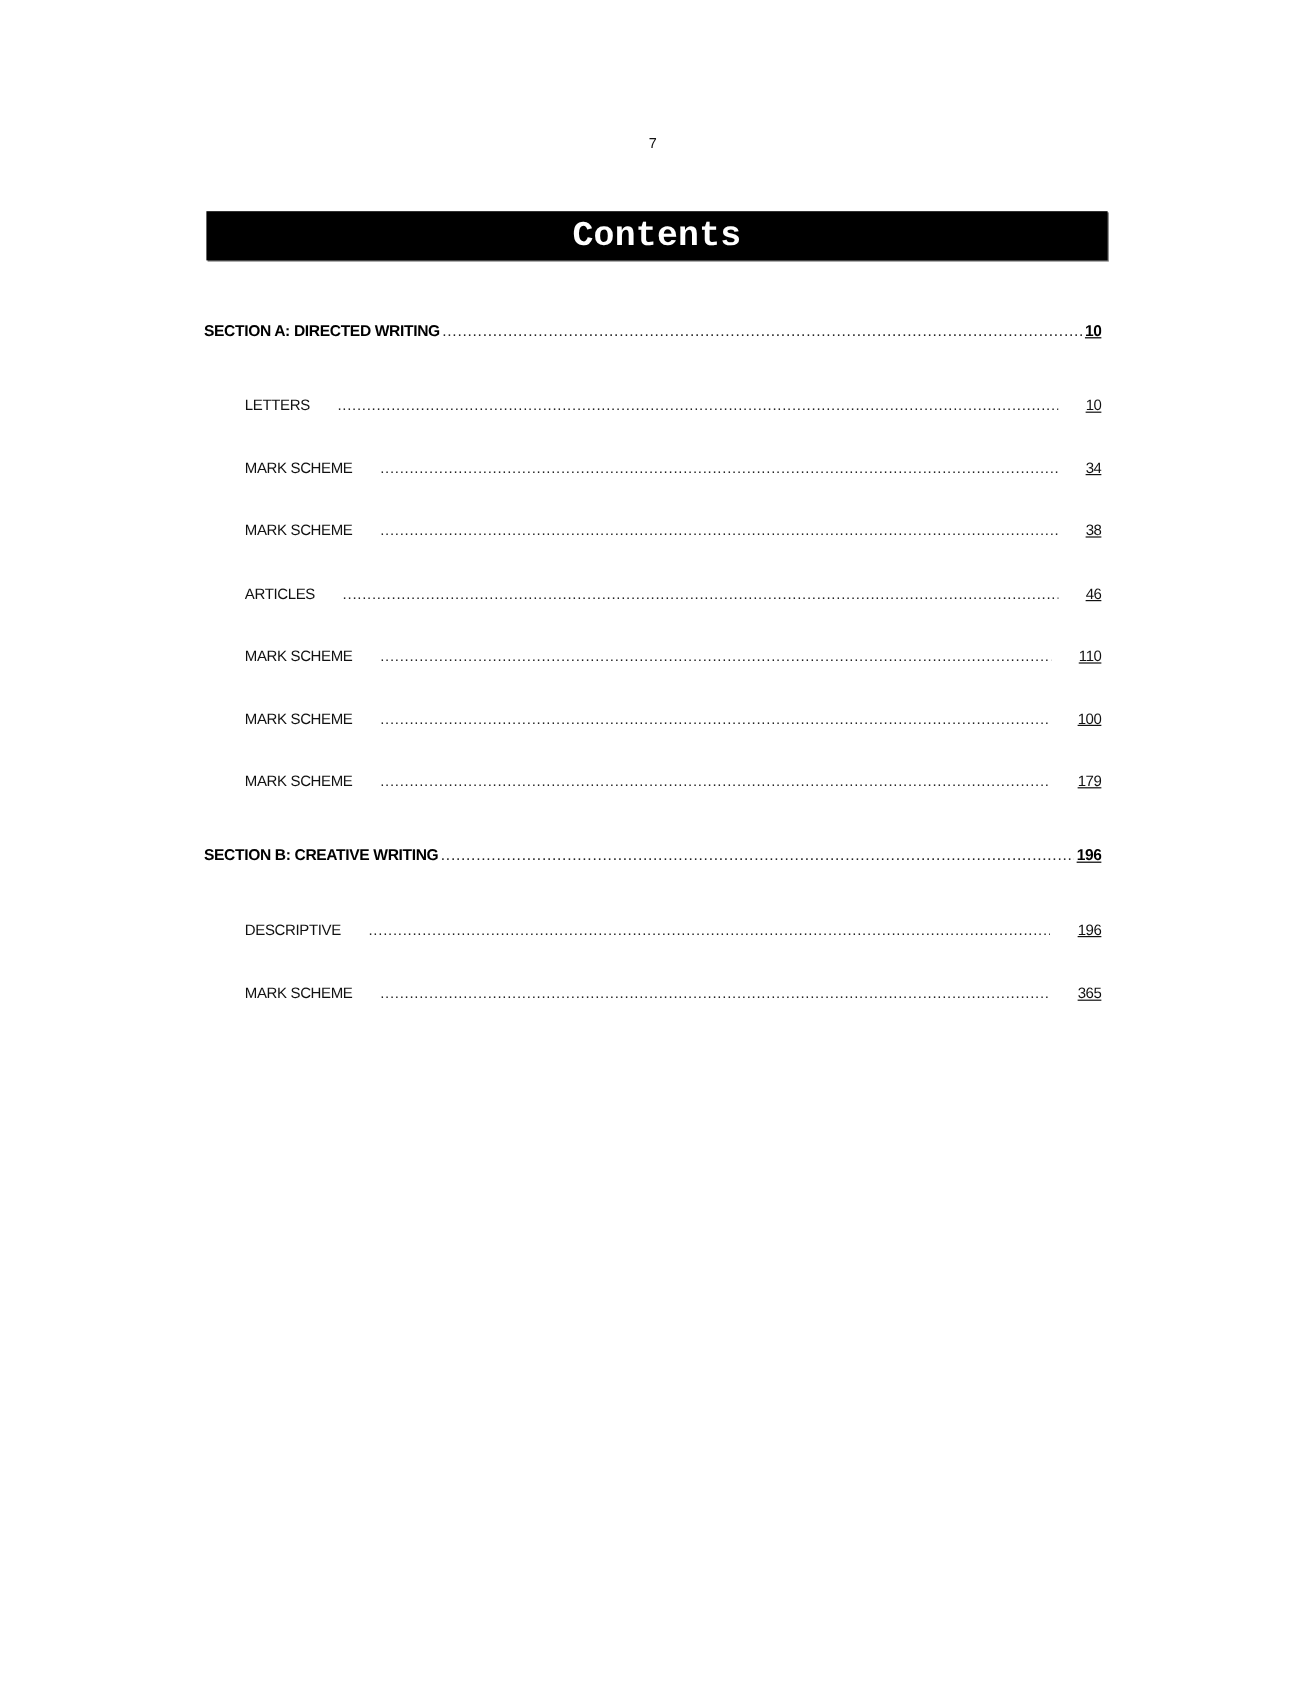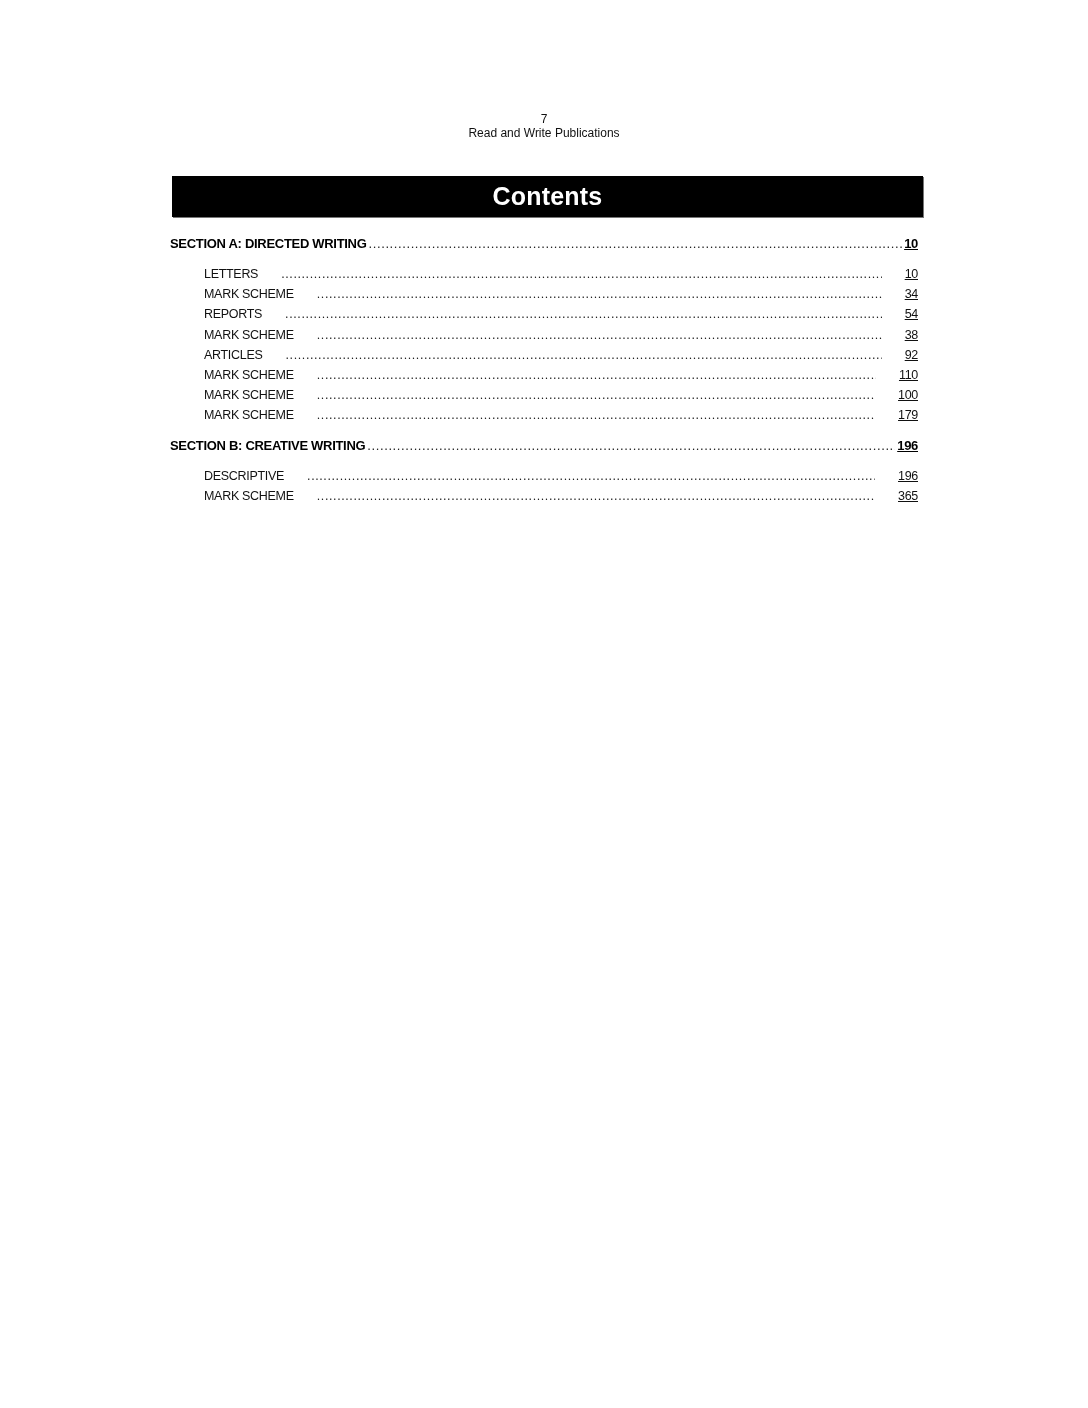--- a/index.html
+++ b/index.html
@@ -33,37 +33,38 @@
       width: 751px;
       height: 41px;
       background: #000000;
       box-shadow: 1px 1px 0 #777;
       display: flex;
       align-items: center;
       justify-content: center;
     }
     .title-bar .title {
       color: #ffffff;
-      font-family: Liberation Sans, sans-serif;
+      font-family: Liberation Mono, monospace;
       font-weight: bold;
-      font-size: 25px;
+      font-size: 29px;
       letter-spacing: 0.2px;
     }
     .toc {
       position: absolute;
       left: 170px;
       top: 234px;
       width: 748px;
       font-family: "Liberation Sans", sans-serif;
     }
     .toc-row {
       display: flex;
       align-items: baseline;
       white-space: nowrap;
       overflow: hidden;
+      margin-top: 32px;
     }
     .toc-row .label { flex: 0 0 auto; }
     .toc-row .leader {
       flex: 1 1 auto;
       overflow: hidden;
       margin: 0 2px;
       color: #222;
     }
     .toc-row .leader::after {
       content: "................................................................................................................................................................................................................................................................................................................................................................";
@@ -86,21 +87,20 @@
       letter-spacing: -0.3px;
       color: #111;
       gap: 21px;
     }
   </style>
 </head>
 <body>
 
 <div class="page-header">
   <div>7</div>
-  <div>Read and Write Publications</div>
 </div>
 
 <div class="title-bar">
   <span class="title">Contents</span>
 </div>
 
 <div class="toc">
 
   <div class="toc-row section-row">
     <span class="label">SECTION A: DIRECTED WRITING</span>
@@ -112,33 +112,28 @@
       <span class="label">LETTERS</span>
       <span class="leader"></span>
       <span class="page">10</span>
     </div>
     <div class="toc-row item-row">
       <span class="label">MARK SCHEME</span>
       <span class="leader"></span>
       <span class="page">34</span>
     </div>
     <div class="toc-row item-row">
-      <span class="label">REPORTS</span>
-      <span class="leader"></span>
-      <span class="page">54</span>
-    </div>
-    <div class="toc-row item-row">
       <span class="label">MARK SCHEME</span>
       <span class="leader"></span>
       <span class="page">38</span>
     </div>
     <div class="toc-row item-row">
       <span class="label">ARTICLES</span>
       <span class="leader"></span>
-      <span class="page">92</span>
+      <span class="page">46</span>
     </div>
     <div class="toc-row item-row">
       <span class="label">MARK SCHEME</span>
       <span class="leader"></span>
       <span class="page">110</span>
     </div>
     <div class="toc-row item-row">
       <span class="label">MARK SCHEME</span>
       <span class="leader"></span>
       <span class="page">100</span>

